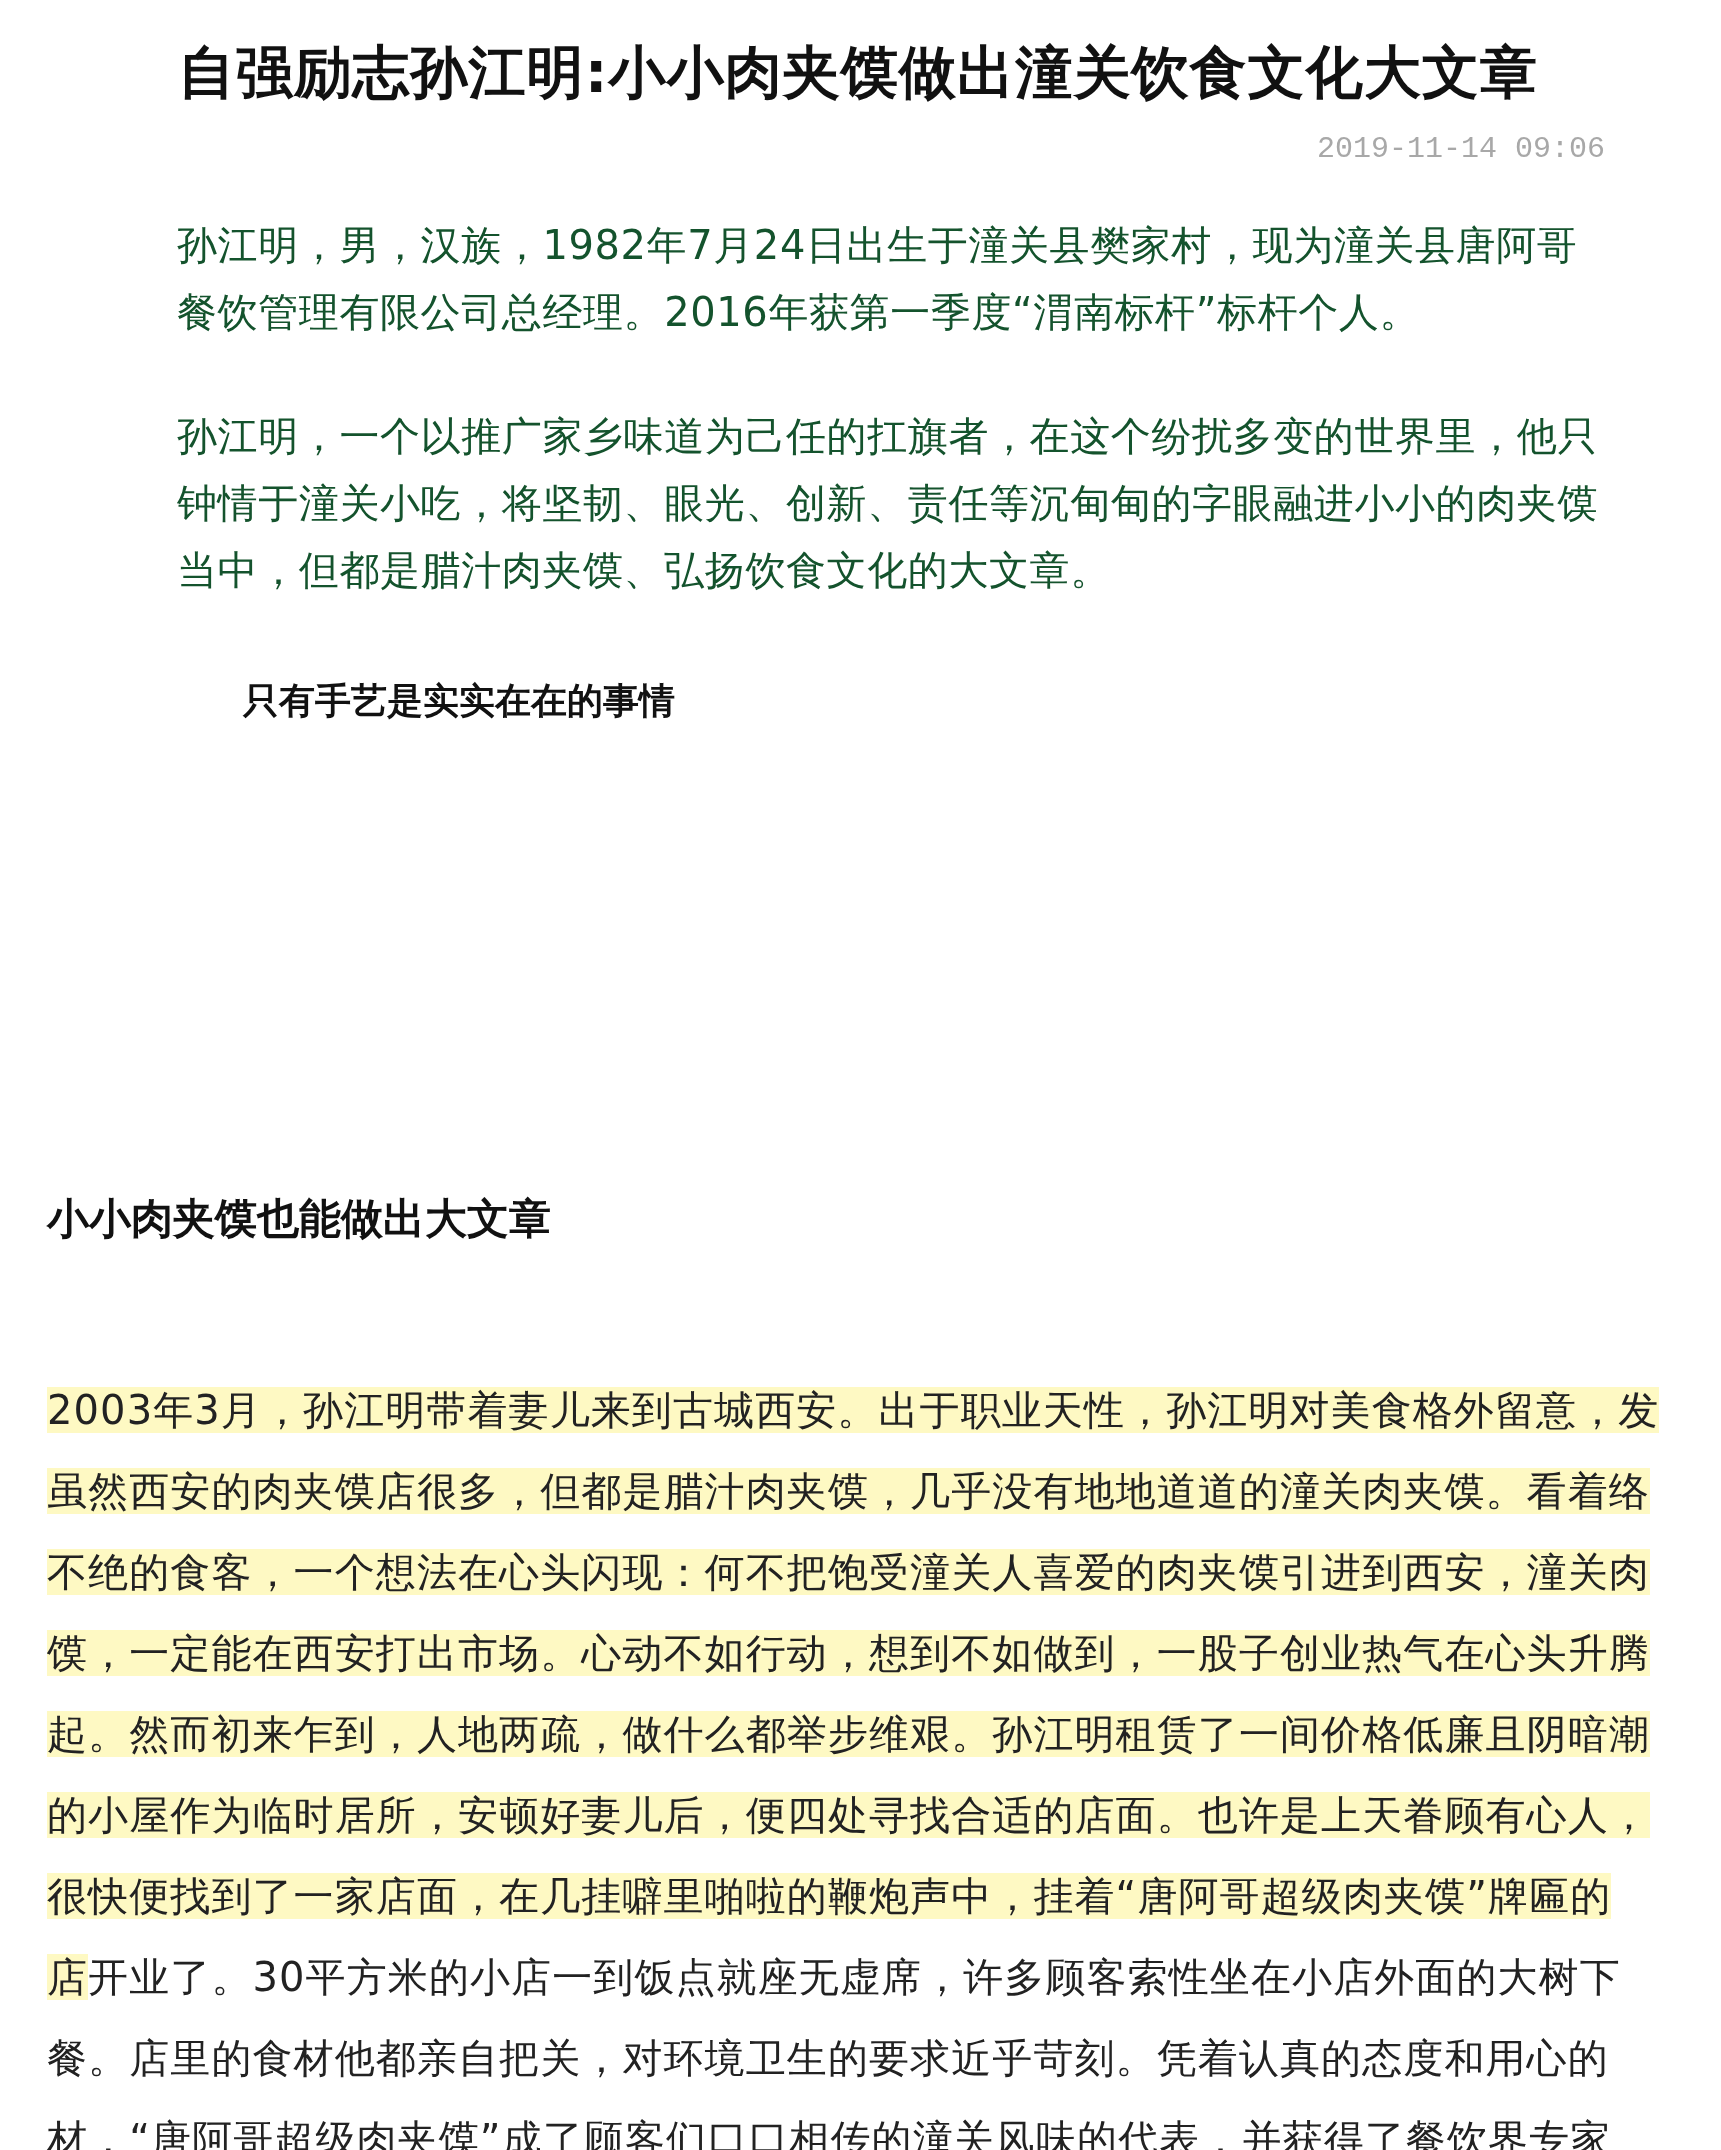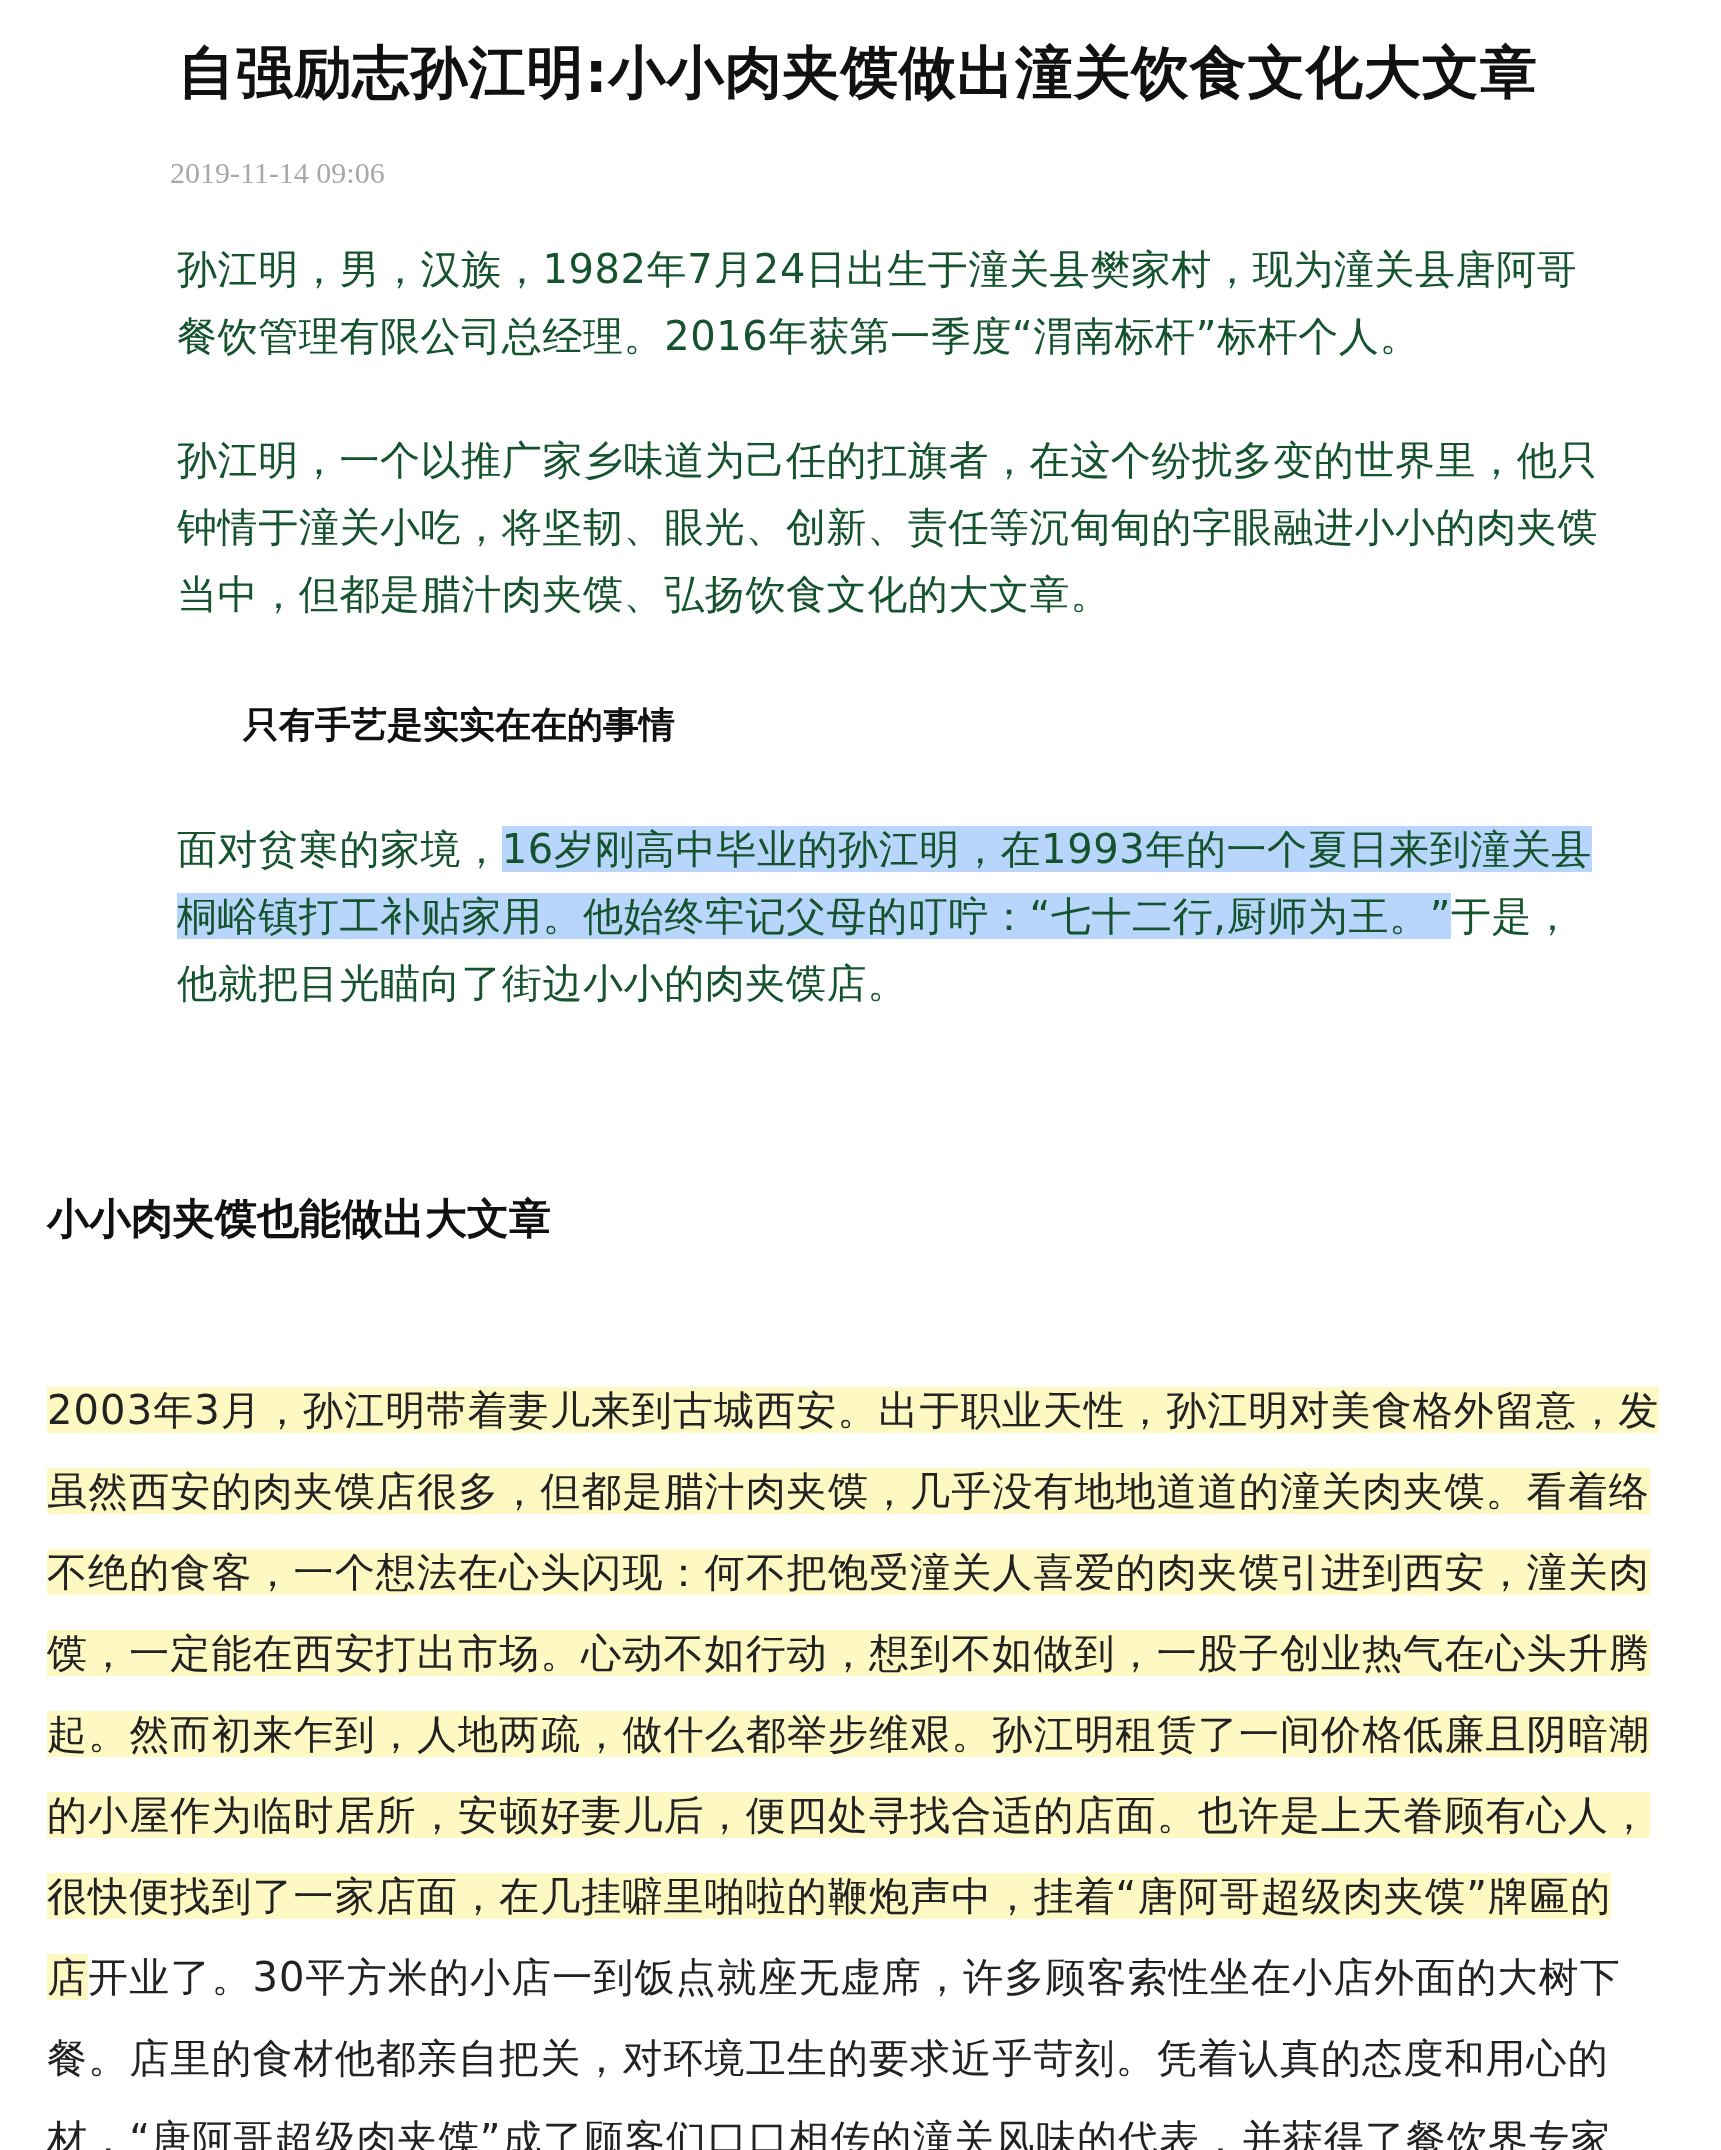--- a/index.html
+++ b/index.html
@@ -24,25 +24,26 @@
     .title {
       margin: 8px;
       padding-top: 25px;
       font-size: 57px;
       line-height: 79px;
       font-weight: bold;
       color: #111111;
       letter-spacing: 1.1px;
     }
     .date {
-      margin-top: 44px;
+      margin-top: 20px;
       font-size: 30px;
       line-height: 34px;
       color: #a8a8a8;
-      font-family: Liberation Serif, serif;
+      font-family: Liberation Mono, monospace;
+      text-align: right;
     }
     .para {
       font-size: 40px;
       line-height: 67px;
       color: #14532d;
       margin: 7px;
       letter-spacing: 0.6px;
     }
     .p1 { margin-top: 46px; }
     .p2 { margin-top: 57px; }
@@ -94,21 +95,20 @@
 
 <div class="article">
   <h1 class="title">自强励志孙江明:小小肉夹馍做出潼关饮食文化大文章</h1>
   <div class="date">2019-11-14 09:06</div>
 
   <p class="para p1">孙江明，男，汉族，1982年7月24日出生于潼关县樊家村，现为潼关县唐阿哥餐饮管理有限公司总经理。2016年获第一季度“渭南标杆”标杆个人。</p>
   <p class="para p2">孙江明，一个以推广家乡味道为己任的扛旗者，在这个纷扰多变的世界里，他只钟情于潼关小吃，将坚韧、眼光、创新、责任等沉甸甸的字眼融进小小的肉夹馍当中，但都是腊汁肉夹馍、弘扬饮食文化的大文章。</p>
 
   <div class="subhead-indent">只有手艺是实实在在的事情</div>
 
-  <p class="para p3"><span>面对贫寒的家境，</span><span class="hl">16岁刚高中毕业的孙江明，在1993年的一个夏日来到潼关县桐峪镇打工补贴家用。他始终牢记父母的叮咛：“七十二行,厨师为王。”</span><span>于是，他就把目光瞄向了街边小小的肉夹馍店。</span></p>
 </div>
 
 <div class="section2">
   <h2 class="subhead2">小小肉夹馍也能做出大文章</h2>
 
   <div class="body2">
     <span class="line"><span class="hlpart">2003年3月，孙江明带着妻儿来到古城西安。出于职业天性，孙江明对美食格外留意，发</span><span></span></span>
     <span class="line"><span class="hlpart">虽然西安的肉夹馍店很多，但都是腊汁肉夹馍，几乎没有地地道道的潼关肉夹馍。看着络</span><span></span></span>
     <span class="line"><span class="hlpart">不绝的食客，一个想法在心头闪现：何不把饱受潼关人喜爱的肉夹馍引进到西安，潼关肉</span><span></span></span>
     <span class="line"><span class="hlpart">馍，一定能在西安打出市场。心动不如行动，想到不如做到，一股子创业热气在心头升腾</span><span></span></span>

